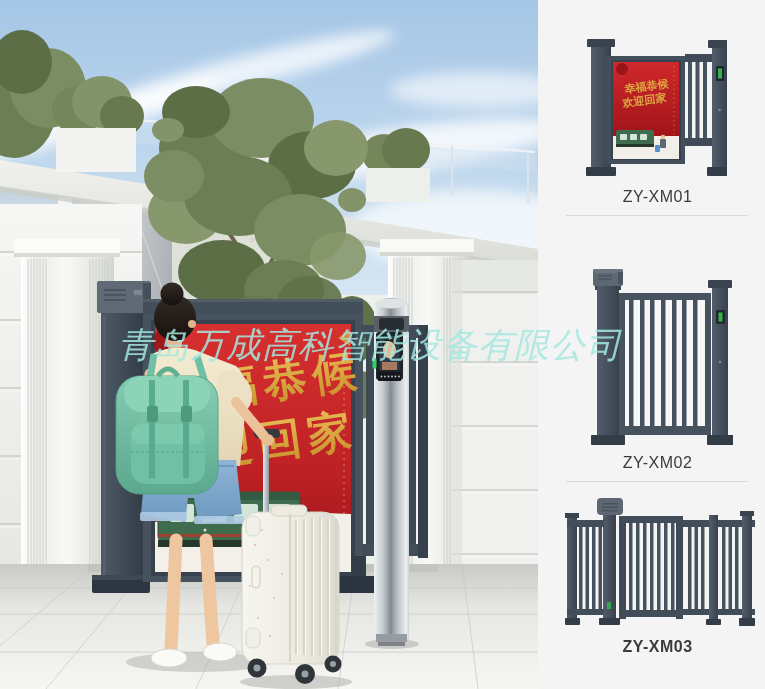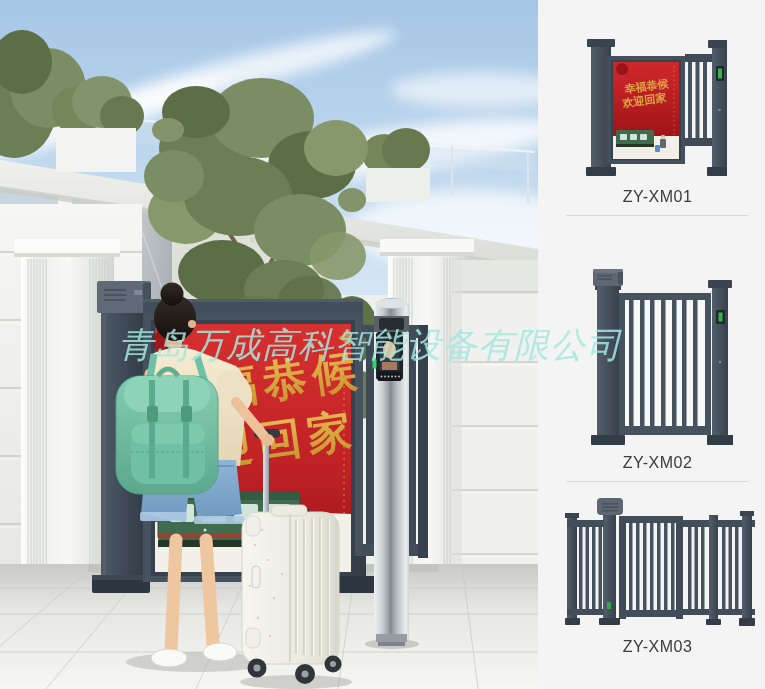--- a/index.html
+++ b/index.html
@@ -485,21 +485,21 @@
         <rect x="122" y="22" width="16" height="148" fill="url(#t2post)"></rect>
         <rect x="126" y="44" width="9" height="14" rx="1" fill="#20282f"></rect>
         <rect x="128.5" y="46.5" width="4" height="9" fill="#36b449"></rect>
         <circle cx="130" cy="96" r="1.3" fill="#7e8994"></circle>
         <rect x="117" y="169" width="27" height="10" rx="1" fill="#333d47"></rect>
       </svg>
       <div class="plabel" style="top:234px;">ZY-XM02</div>
     </div>
     <div class="divider" style="top:481px;"></div>
 
-    <div class="card" style="top:454px;height:207px;">
+    <div class="card" style="top:454px;height:207px;font-weight:bold;">
       <svg class="thumb" style="left:27px;top:40px;" width="190" height="135" viewBox="0 0 190 135">
         <defs>
           <linearGradient id="t3post" x1="0" y1="0" x2="1" y2="0">
             <stop offset="0" stop-color="#525e6b"></stop>
               <stop offset="1" stop-color="#38424d"></stop>
           </linearGradient>
         </defs>
         <rect x="32" y="4" width="26" height="17" rx="4" fill="#5c6773"></rect>
         <rect x="37" y="9" width="16" height="1.5" fill="#49545f"></rect>
         <rect x="37" y="12.5" width="16" height="1.5" fill="#49545f"></rect>

